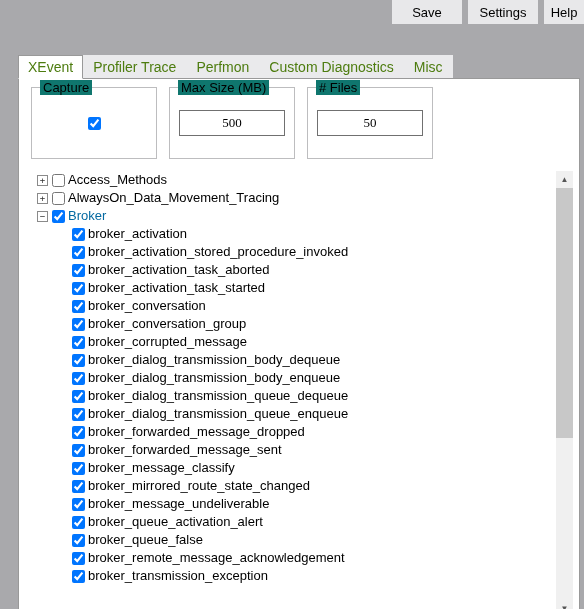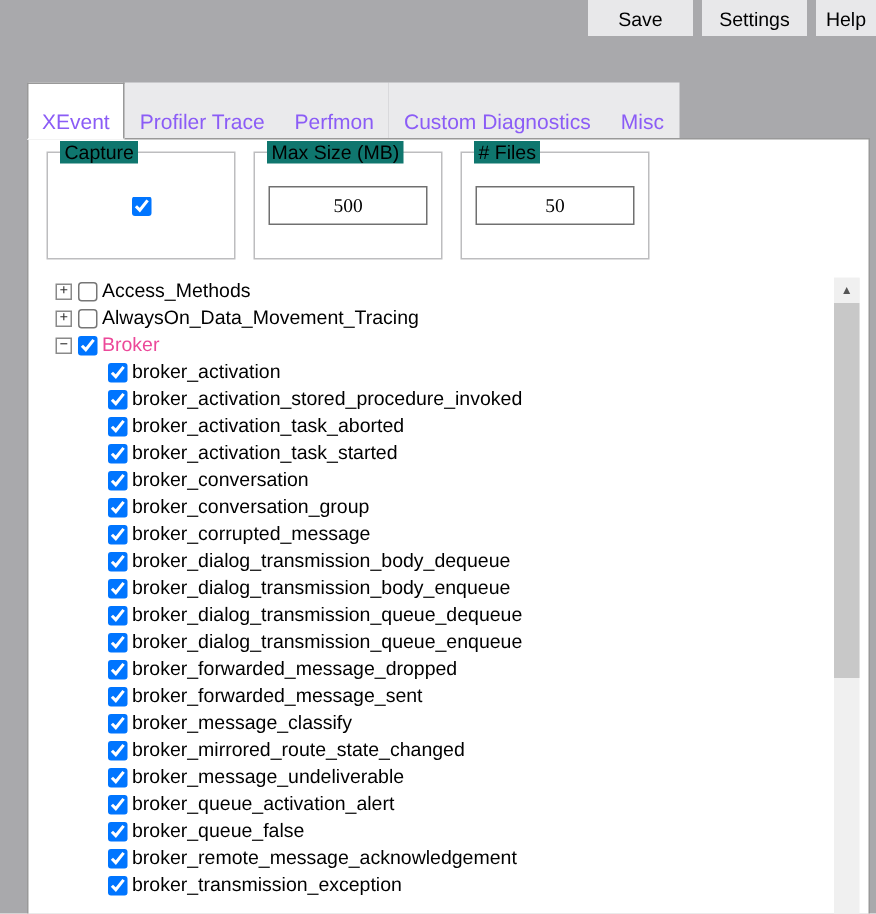--- a/index.html
+++ b/index.html
@@ -2,39 +2,39 @@
 <html><head>
 <meta charset="utf-8">
 <style>
 html,body{margin:0;padding:0;font-family:"Segoe UI",Tahoma,sans-serif;font-size:12px}
 body{background:#a9a9ac;width:584px;height:609px;overflow:hidden;position:relative}
 .toolbar-row{position:absolute;top:0;right:0;display:flex}
 .tool-btn{background:#e8e8ea;width:70px;height:24px;display:flex;align-items:center;justify-content:center;font-size:13px;margin-right:6px;cursor:pointer}
 .tool-btn:last-child{margin-right:0;width:40px}
 .tabs-area{position:absolute;top:55px;left:18px;right:4px;bottom:0}
 .tabstrip{display:flex;align-items:flex-end}
-.tab{background:#e6e7e9;padding:17px 9px 3px 9px;font-size:14px;color:#8b5cf6;margin-right:0;border:1px solid transparent;cursor:pointer}
+.tab{background:#e6e7e9;padding:3px 9px 3px 9px;font-size:14px;color:#4d7c0f;margin-right:0;border:1px solid transparent;cursor:pointer}
 .tab.active{background:#fff;border:1px solid #999;border-bottom:1px solid #fff;position:relative;z-index:2}
 .tab:not(.active){background:#eaeaec}
 .panel{background:#fff;border:1px solid #999;margin-top:-1px;position:relative;height:540px;box-sizing:border-box;padding:12px}
 .groupbox{position:absolute;top:8px;border:1px solid #bdbdbf;height:72px;box-sizing:border-box}
 .gb-title{position:absolute;top:-8px;left:8px;background:#0f766e;padding:0 3px;font-size:13px}
 #gb-capture{left:12px;width:126px}
 #gb-maxsize{left:150px;width:126px}
 #gb-files{left:288px;width:126px}
 .gb-body{display:flex;align-items:center;justify-content:center;height:100%}
 .num-input{width:100px;height:22px;border:1px solid #707070;text-align:center;font-size:13px;font-family:Liberation Serif, serif}
 .capture-check{width:13px;height:13px}
 .tree-wrapper{position:absolute;top:92px;left:4px;right:4px;bottom:0;overflow:hidden}
 .tree{position:absolute;top:0;left:4px;right:22px;bottom:0;overflow:hidden;font-size:13px;line-height:18px}
 .tree-row{display:flex;align-items:center;height:18px;white-space:nowrap}
 .expander{width:9px;height:9px;border:1px solid #8a8a8a;display:flex;align-items:center;justify-content:center;font-size:9px;line-height:1;margin-right:4px;background:#fff;cursor:pointer;box-sizing:content-box;font-family:monospace;color:#333}
 .node-check{width:13px;height:13px;margin:0 2px 0 0;vertical-align:middle}
 .node-label{margin-left:1px}
-.green{color:#ec4899}
+.green{color:#0369a1}
 .indent-1{padding-left:10px}
 .indent-2{padding-left:45px}
 .scrollbar{position:absolute;top:0;right:2px;width:17px;bottom:0;background:#f0f0f0}
 .sb-btn{width:17px;height:17px;background:#f0f0f0;display:flex;align-items:center;justify-content:center;font-size:8px;color:#555;cursor:pointer}
 .sb-btn.down{position:absolute;bottom:0}
 .sb-thumb{position:absolute;top:17px;left:0;width:17px;height:250px;background:#c8c8c8}
 </style>
 </head>
 <body>
 

